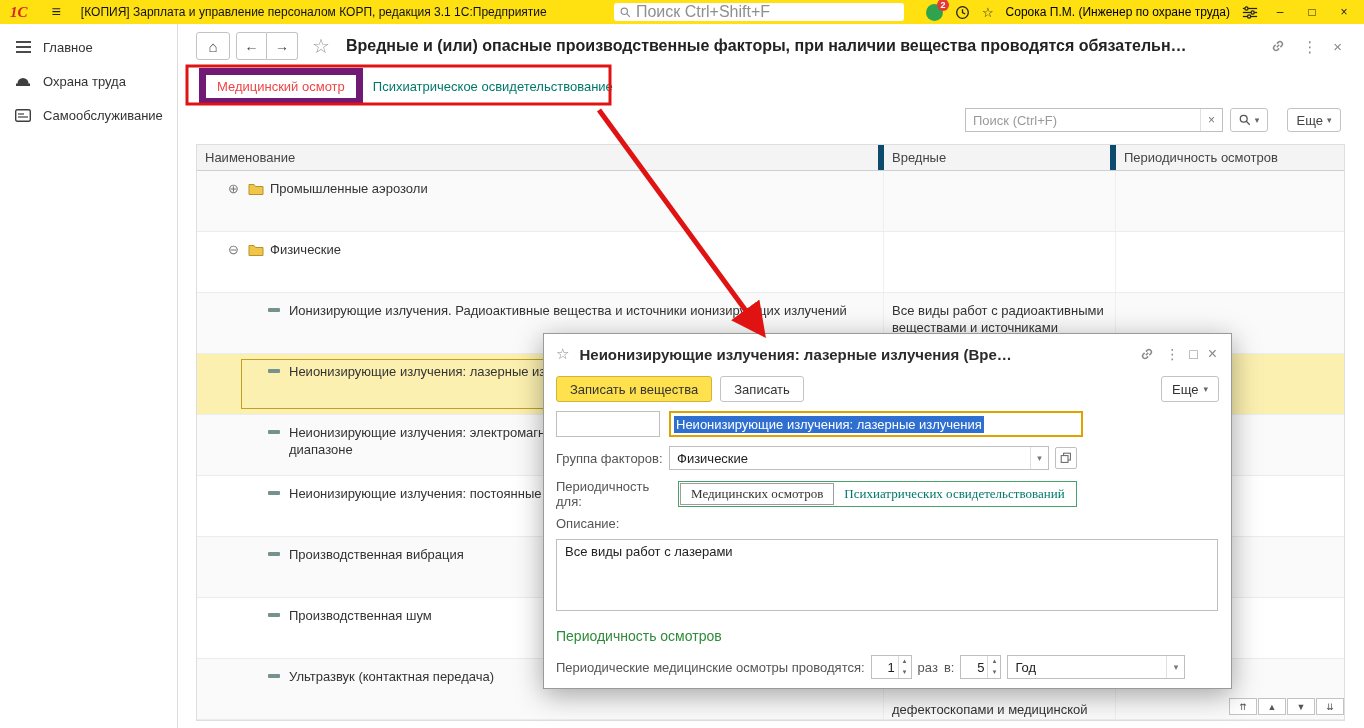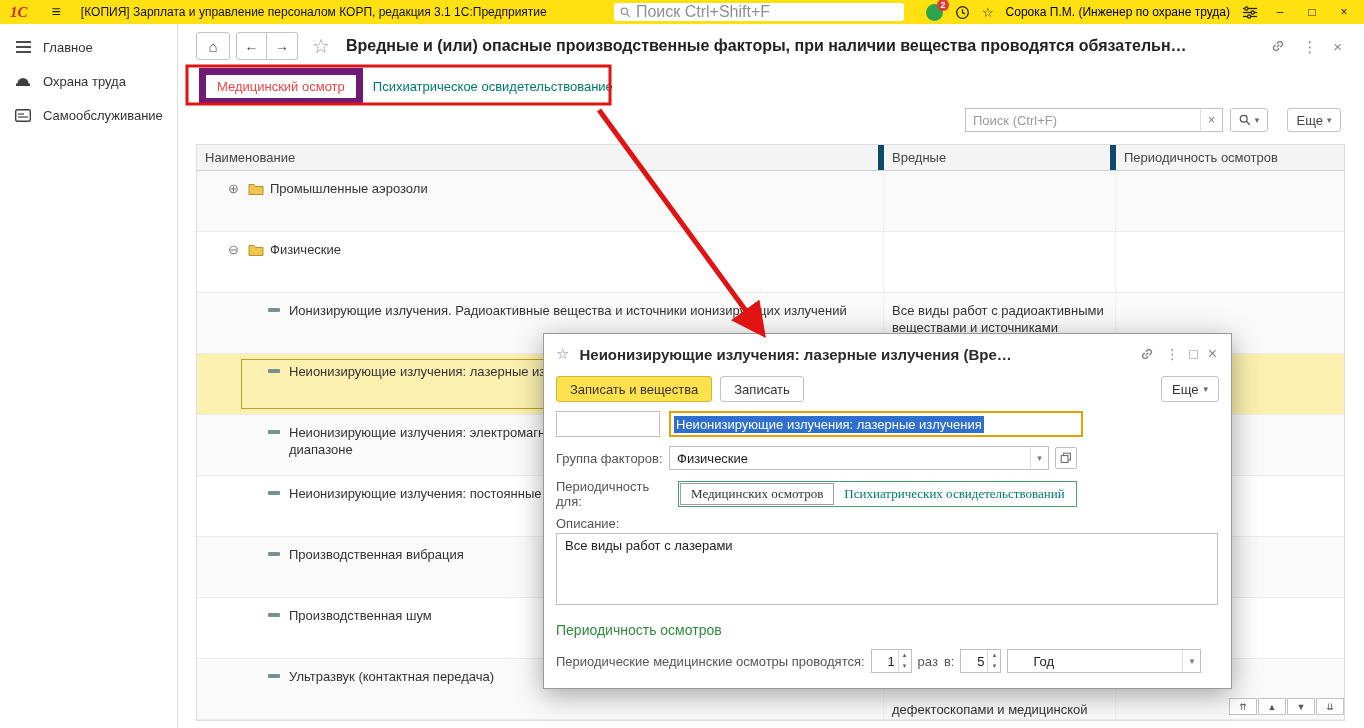--- a/index.html
+++ b/index.html
@@ -94,27 +94,27 @@
   .mt9 { margin-top:9px; }
   .input { border:1px solid #bfbfbf; height:26px; background:#fff; }
   .code-input { width:104px; margin-right:9px; }
   .name-input { border:2px solid #dfa300; width:414px; height:26px; display:flex; align-items:center; padding:0 3px; background:#fff; }
   .sel-text { background:#2f6fd0; color:#fff; font-size:13px; padding:1px 2px; white-space:nowrap; }
   .flabel { font-size:13px; color:#555; }
   .lw1 { width:113px; } .lw2 { width:122px; }
   .combo { border:1px solid #bfbfbf; height:24px; display:flex; align-items:center; background:#fff; }
   .combo .ctext { flex:1; font-size:13px; padding:0 7px; color:#222; white-space:nowrap; overflow:hidden; }
   .combo .carrow { width:18px; text-align:center; color:#777; font-size:9px; border-left:1px solid #e0e0e0; line-height:22px; }
-  .w380 { width:380px; } .w178 { width:194px;padding-left:18px; }
+  .w380 { width:380px; } .w178 { width:178px; }
   .openbtn { width:22px; height:22px; border:1px solid #bfbfbf; border-radius:2px; margin-left:6px; display:flex; align-items:center; justify-content:center; background:#fff; }
   .toggle { display:inline-flex; align-items:center; border:1px solid #49a06b; padding:1px; height:26px;font-family:Liberation Serif, serif; }
   .topt1 { border:1px solid #9e9e9e; padding:2px 10px; font-size:13px; color:#333; background:#fff; }
   .topt2 { padding:2px 10px; font-size:13px; color:#00796b; }
   .desc-label { margin-top:7px; display:block; }
-  .textarea { width:662px; height:72px; border:1px solid #bfbfbf; padding:4px 8px; font-size:13px; color:#222; margin-top:2px; }
+  .textarea { width:662px; height:72px; border:1px solid #bfbfbf; padding:4px 8px; font-size:13px; color:#222; margin-top:8px; }
   .sect-green { color:#2e8b3a; font-size:14px; margin-top:17px; }
   .frow-per { margin-top:11px; gap:6px; }
   .spin { display:inline-flex; height:24px; border:1px solid #bfbfbf; background:#fff; }
   .sval { width:26px; font-size:13px; text-align:right; padding:4px 3px 0 0; color:#222; }
   .scol { width:13px; border-left:1px solid #d9d9d9; display:flex; flex-direction:column; }
   .scol span { flex:1; font-size:7px; line-height:10px; text-align:center; color:#666; }
 
   
   .annot { position:absolute; left:0; top:0; width:1364px; height:728px; z-index:40; pointer-events:none; }
 </style>

